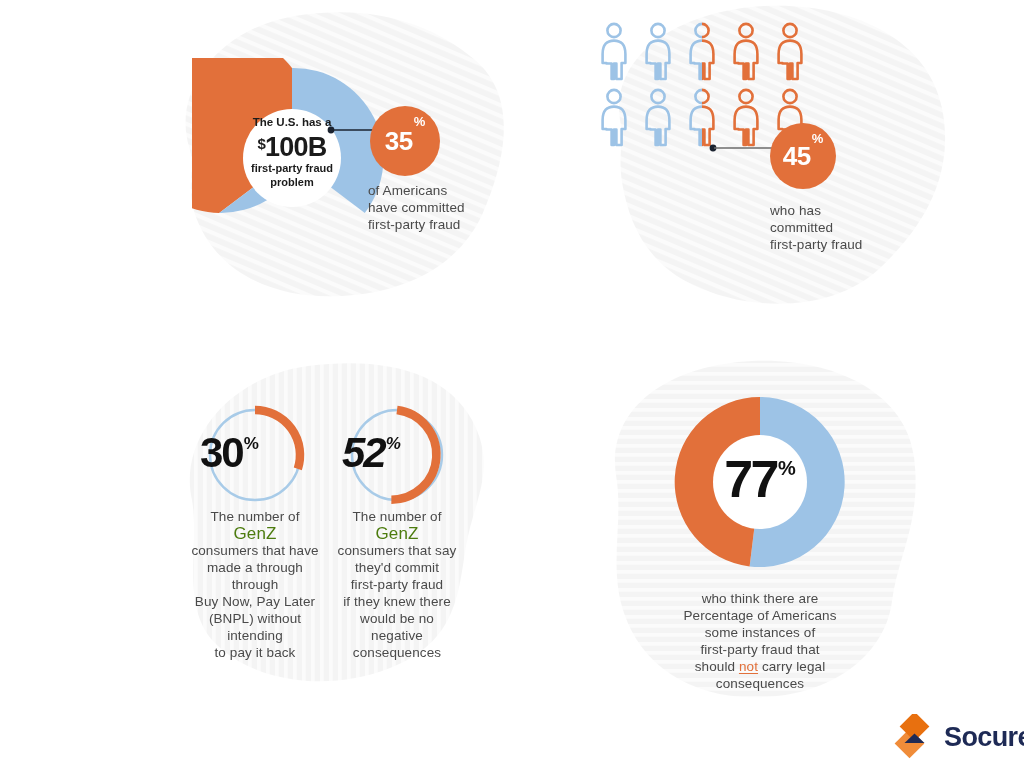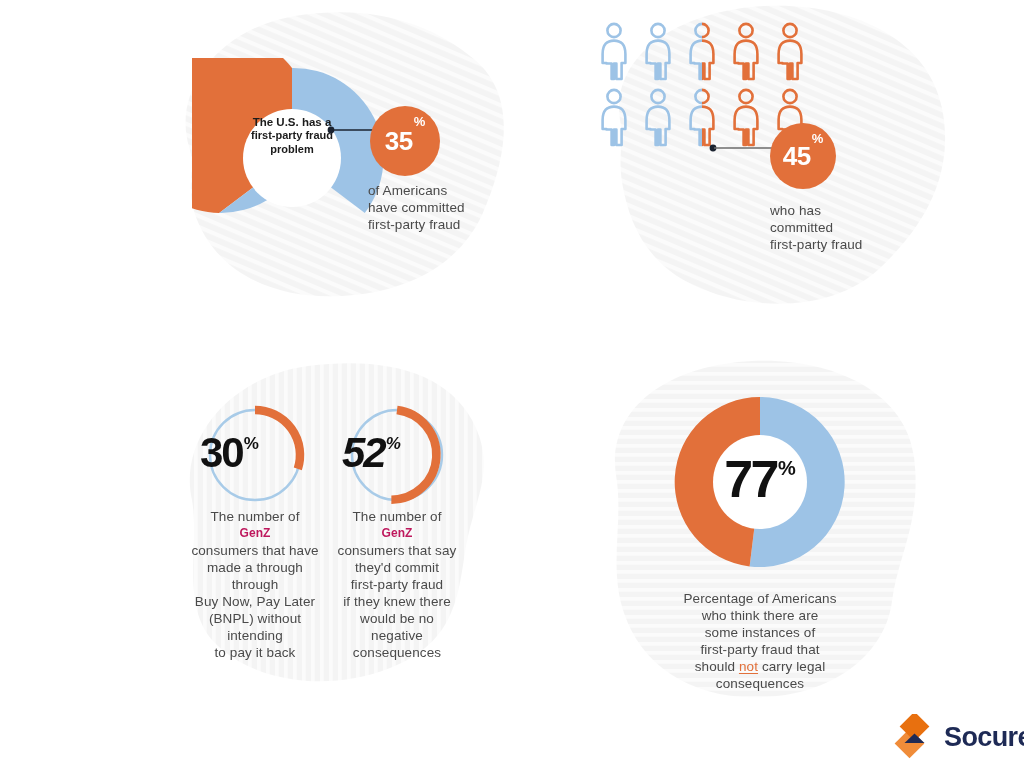--- a/index.html
+++ b/index.html
@@ -30,23 +30,23 @@
   
   .caption {
     font-size: 13.5px;
     line-height: 17px;
     color: #4a4a4a;
     letter-spacing: .1px;
   }
   .caption-center { text-align: center; }
 
   .genz {
-    color: #be185d;
-    font-weight: bold;
-    font-size: 12px;
+    color: #4d7c0f;
+    font-weight: normal;
+    font-size: 17px;
   }
 
   .not-word {
     color: #e2703a;
     text-decoration: underline;
     text-underline-offset: 2px;
   }
 
   
   .badge {
@@ -177,20 +177,21 @@
       <path d="M 100 100 L 100 10 A 90 90 0 1 0 27.2 154.9 Z" fill="#e2703a"></path>
 
       <path d="M 100 100 L 100 10 A 90 90 0 0 1 27.2 154.9 Z" fill="#9dc3e6" style="transform-origin:100px 100px; transform:rotate(0deg)"></path>
 
       <path d="M 100 100 L 100 10 A 90 90 0 0 1 172.8 154.9 Z" fill="#9dc3e6"></path>
       <circle cx="100" cy="100" r="49" fill="#ffffff"></circle>
     </svg>
 
     <div class="donut-center-text" style="left:72px; top:115px; width:180px;">
       <div class="dc-line1">The U.S. has a</div>
+      <div class="dc-big"><span class="dollar">$</span><span>100B</span></div>
       <div class="dc-line3">first-party fraud</div>
       <div class="dc-line3">problem</div>
     </div>
 
     
     <svg width="80" height="20" style="position:absolute; left:196px; top:120px;">
       <circle cx="5" cy="10" r="3.4" fill="#1b2330"></circle>
       <line x1="6" y1="10" x2="74" y2="10" stroke="#1b2330" stroke-width="1.6"></line>
     </svg>
 
@@ -388,22 +389,22 @@
       <path d="M 95 95 L 84.6 179.4 A 85 85 0 0 1 95 10 Z" fill="#e2703a"></path>
       <circle cx="95" cy="95" r="47" fill="#ffffff"></circle>
     </svg>
 
     <div class="big-donut-label" style="left:85px; top:108px; width:190px;">
       <span class="num">77</span>
       <span class="pct">%</span>
     </div>
 
     <div class="caption caption-center" style="position:absolute; left:55px; top:245px; width:250px;">
+      <div>who think there are</div>
       <div>Percentage of Americans</div>
-      <div>who think there are</div>
       <div>some instances of</div>
       <div>first-party fraud that</div>
       <div><span>should </span><span class="not-word">not</span><span> carry legal</span></div>
       <div>consequences</div>
     </div>
   </div>
 
   <div class="logo" style="left:893px; top:714px;">
     <svg width="42" height="46" viewBox="0 0 42 46">
 

